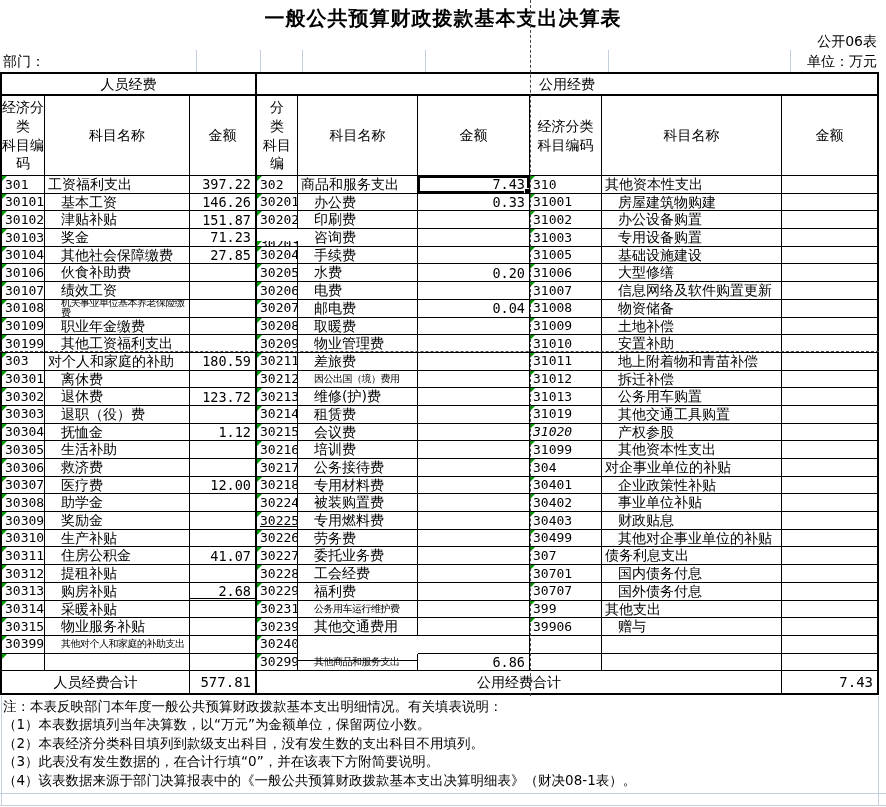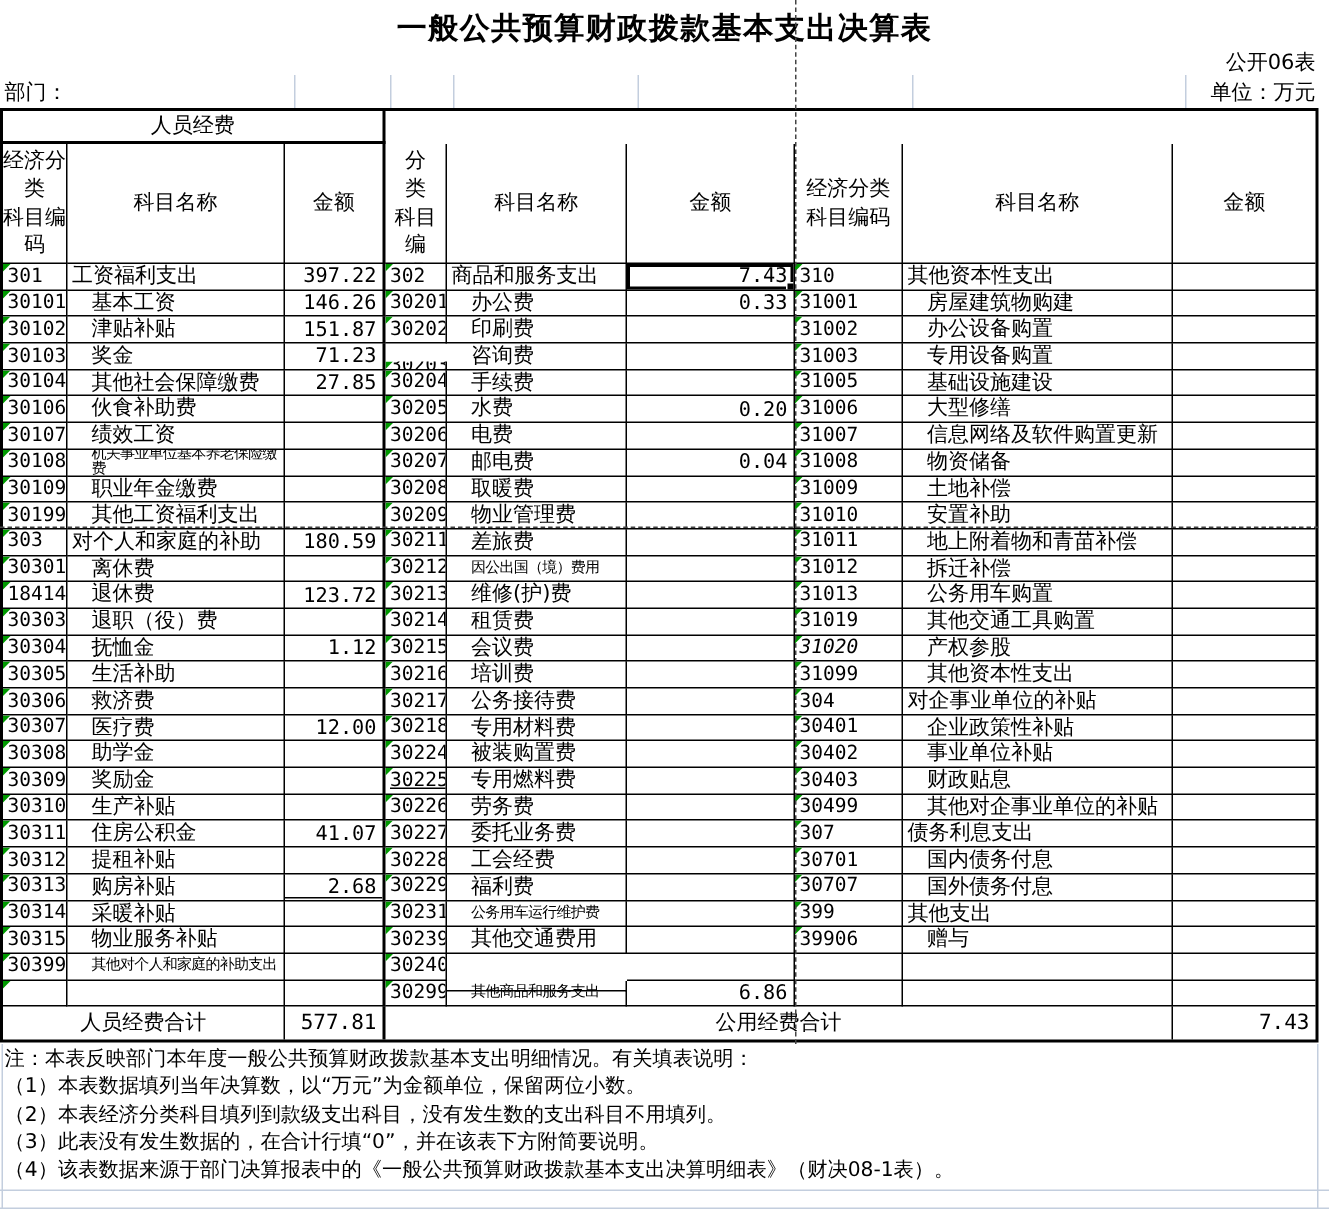--- a/index.html
+++ b/index.html
@@ -74,20 +74,21 @@
   <div class="gl glh abs" style="left:0;top:793px;width:886px;"></div>
   <div class="gl glh abs" style="left:0;top:805px;width:886px;"></div>
 
   <div class="abs title">一般公共预算财政拨款基本支出决算表</div>
   <div class="abs tcode">公开06表</div>
   <div class="abs dept">部门：</div>
   <div class="abs unit">单位：万元</div>
 
   <div class="grid" id="grid">
     <div class="cell grpHdr thickR gh1">人员经费</div>
+    <div class="cell grpHdr noR gh2">公用经费</div>
 
     <div class="cell hdr h1">经济分
 类
 科目编
 码</div>
     <div class="cell hdr h2">科目名称</div>
     <div class="cell hdr thickR h3">金额</div>
     <div class="cell hdr h4">经济分
 类
 科目编
@@ -160,21 +161,21 @@
       <div class="cell c-code tri" style="grid-area: 13 / 1;">303</div>
       <div class="cell c-name" style="grid-area: 13 / 2;">对个人和家庭的补助</div>
       <div class="cell c-amt thickR" style="grid-area: 13 / 3;">
         <span>180.59</span>
       </div>
       <div class="cell c-code tri" style="grid-area: 14 / 1;">30301</div>
       <div class="cell c-name lv1" style="grid-area: 14 / 2;">离休费</div>
       <div class="cell c-amt thickR" style="grid-area: 14 / 3;">
         <span></span>
       </div>
-      <div class="cell c-code tri" style="grid-area: 15 / 1;">18414</div>
+      <div class="cell c-code tri" style="grid-area: 15 / 1;">30302</div>
       <div class="cell c-name lv1" style="grid-area: 15 / 2;">退休费</div>
       <div class="cell c-amt thickR" style="grid-area: 15 / 3;">
         <span>123.72</span>
       </div>
       <div class="cell c-code tri" style="grid-area: 16 / 1;">30303</div>
       <div class="cell c-name lv1" style="grid-area: 16 / 2;">退职（役）费</div>
       <div class="cell c-amt thickR" style="grid-area: 16 / 3;">
         <span></span>
       </div>
       <div class="cell c-code tri" style="grid-area: 17 / 1;">30304</div>

